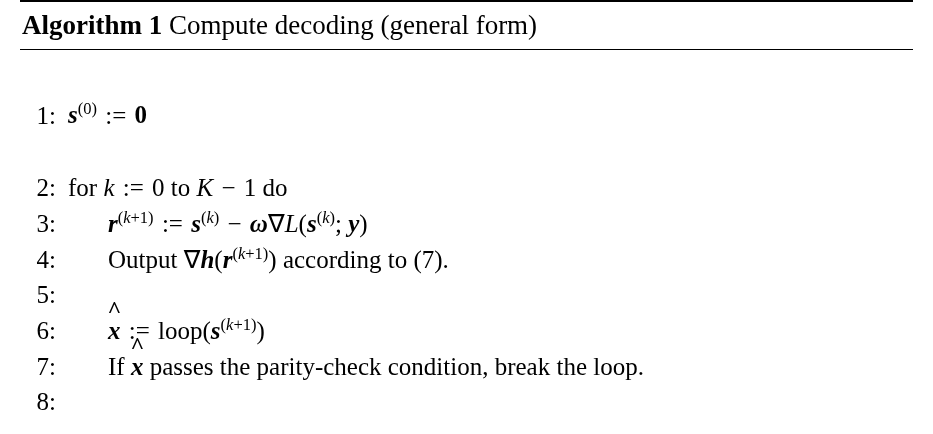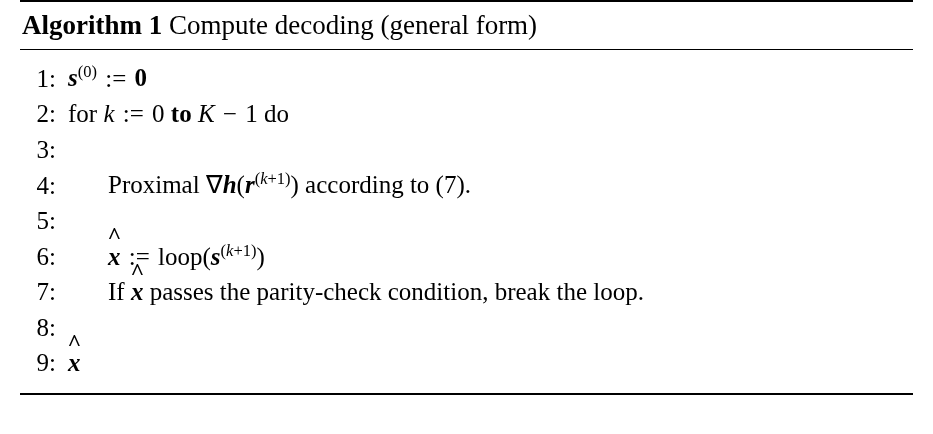--- a/index.html
+++ b/index.html
@@ -50,21 +50,21 @@
   }
   .num {
     width: 34px;
     text-align: right;
     flex: 0 0 34px;
     font-size: 25px;
   }
   .content {
     padding-left: 12px;
   }
-  .indent-1 { padding-left: 12px; }
+  .indent-1 { padding-left: 12px; margin-top: 37px; }
   .indent-2 { padding-left: 52px; }
 
   
   .mi {            
     font-style: italic;
   }
   .mbi {           
     font-style: italic;
     font-weight: bold;
   }
@@ -124,36 +124,43 @@
       </span>
     </div>
 
     <div class="line">
       <span class="num">2:</span>
       <span class="content indent-1">
         <span class="kw">for</span>
         <span class="mi">k</span>
         <span class="op">:=</span>
         <span>0</span>
-        <span class="kw" style="font-weight:bold">to</span>
+        <span class="kw" style="font-weight:normal">to</span>
         <span class="mi">K</span>
         <span class="op">−</span>
         <span>1</span>
         <span class="kw">do</span>
       </span>
     </div>
 
     <div class="line">
       <span class="num">3:</span>
+      <span class="content indent-2">
+        <span class="mbi">r</span><sup class="exp">(<span class="mi">k</span>+1)</sup>
+        <span class="op">:=</span>
+        <span class="mbi">s</span><sup class="exp">(<span class="mi">k</span>)</sup>
+        <span class="op">−</span>
+        <span class="mbi">ω</span><span class="mr">∇</span><span class="mi">L</span>(<span class="mbi">s</span><sup class="exp">(<span class="mi">k</span>)</sup><span>;</span> <span class="mbi">y</span>)
+      </span>
     </div>
 
     <div class="line">
       <span class="num">4:</span>
       <span class="content indent-2">
-        <span>Proximal</span>
+        <span>Output</span>
         <span class="mr">∇</span><span class="mbi">h</span>(<span class="mbi">r</span><sup class="exp">(<span class="mi">k</span>+1)</sup>)
         <span>according to (7).</span>
       </span>
     </div>
 
     <div class="line">
       <span class="num">5:</span>
     </div>
 
     <div class="line">

